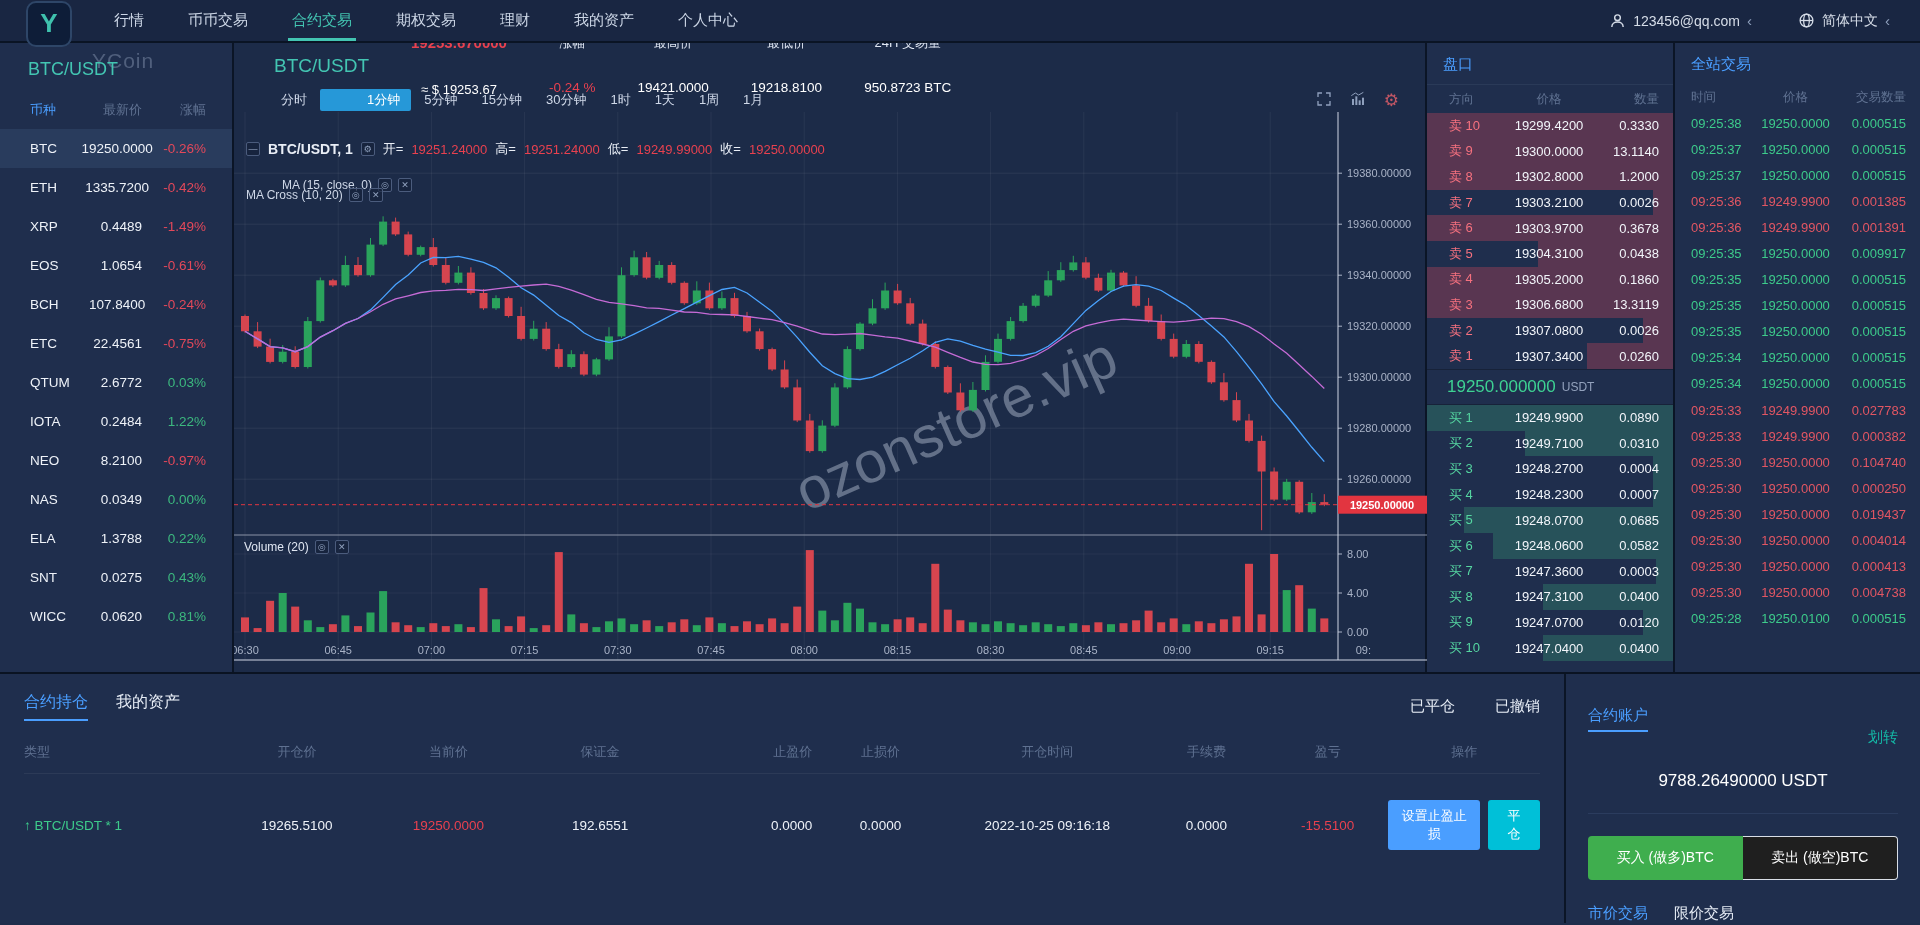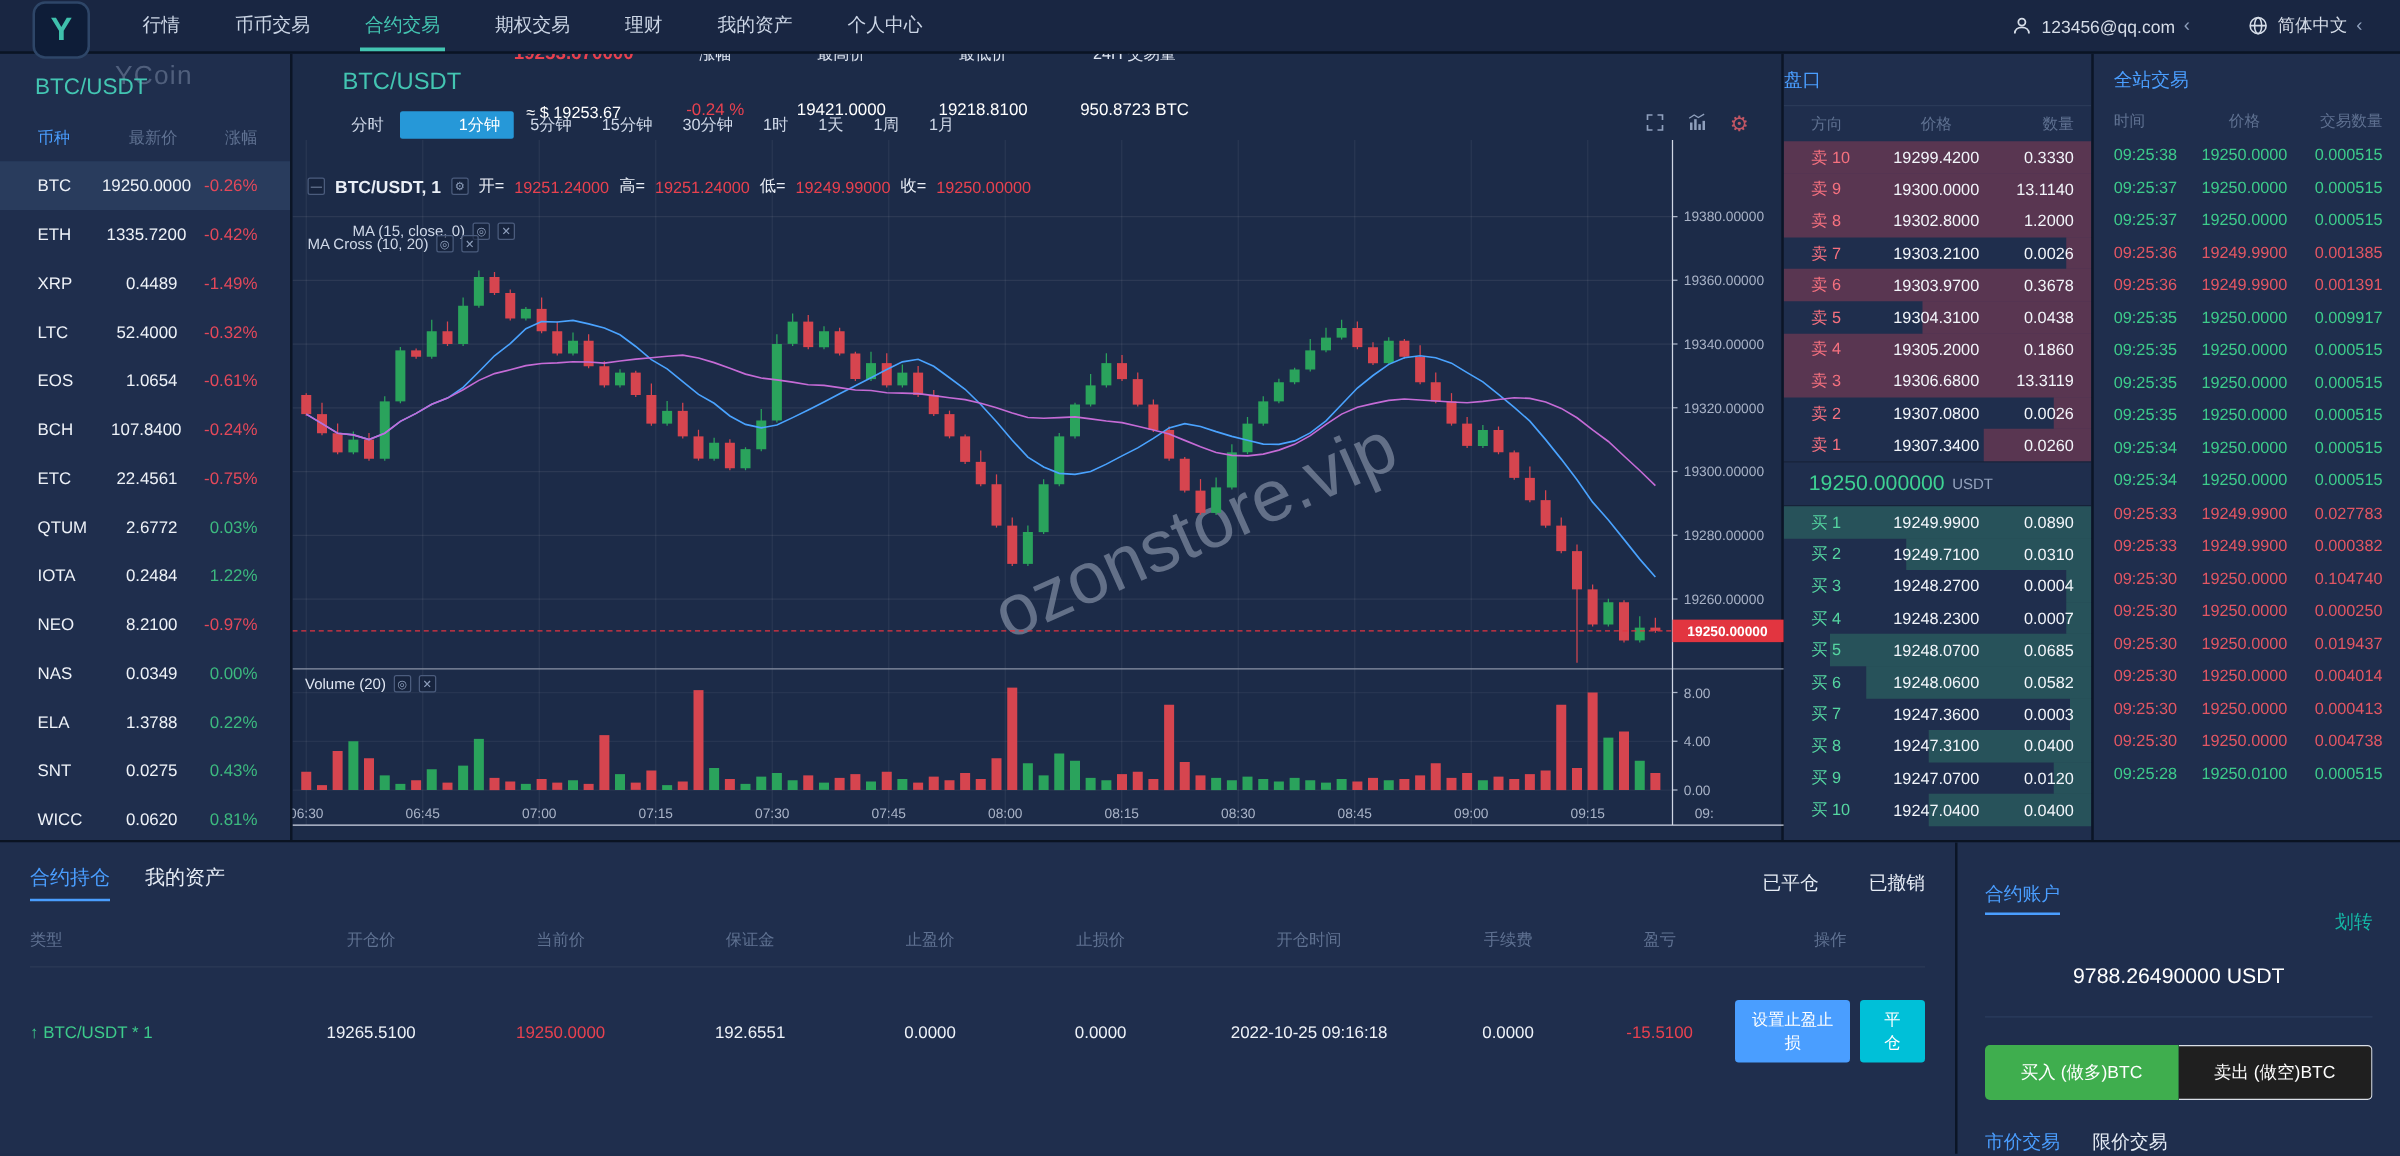--- a/index.html
+++ b/index.html
@@ -75,21 +75,21 @@
   .mini-box { width:14px; height:14px; border:1px solid #4b5c7d; color:#8fa0bd;
     font-size:9px; display:inline-flex; align-items:center; justify-content:center;
     border-radius:2px; background:rgba(20,32,56,.6); }
   .ma-row { position:absolute; left:12px; display:flex; gap:6px; align-items:center;
     font-size:12px; color:#cfd8e8; z-index:2; }
   .vol-legend { position:absolute; left:10px; top:428px; display:flex; gap:6px;
     align-items:center; font-size:12px; color:#dfe6f2; z-index:2; }
 
   
   .orderbook { width:248px; background:#1f2e4d; font-size:13px; overflow:hidden; }
-  .ob-title { color:#4a9eff; font-size:15px; padding:12px 0 10px 0;
+  .ob-title { color:#4a9eff; font-size:15px; padding:12px 0 10px 16px;
     border-bottom:1px solid #2a3a58; }
   .ob-cols { display:flex; align-items:center; height:28px; color:#5f7191; font-size:12.5px; }
   .ob-cols span:nth-child(1){ width:70px; padding-left:22px; }
   .ob-cols span:nth-child(2){ flex:1; text-align:center; }
   .ob-cols span:nth-child(3){ width:72px; text-align:right; padding-right:14px; }
   .ob-row { position:relative; display:flex; align-items:center; height:25.6px; }
   .ob-row .bar { position:absolute; right:0; top:0; bottom:0; z-index:0; }
   .ob-row.ask .bar { background:rgba(226,72,93,0.30); }
   .ob-row.bid .bar { background:rgba(61,185,127,0.26); }
   .ob-row span { position:relative; z-index:1; }
@@ -124,21 +124,21 @@
   .pos-tab { font-size:16px; color:#e6ecf5; cursor:pointer; position:relative; padding-bottom:8px; }
   .pos-tab.active { color:#4a9eff; }
   .pos-tab.active::after { content:""; position:absolute; left:0; right:0; bottom:0;
     height:2px; background:#4a9eff; }
   .pos-links { margin-left:auto; display:flex; gap:40px; font-size:15px; color:#e6ecf5; }
   .pos-links span { cursor:pointer; }
   .pos-cols { display:flex; margin-top:22px; font-size:13px; color:#5f7191;
     padding-bottom:12px; border-bottom:1px solid rgba(255,255,255,0.06); }
   .pc, .prc { text-align:center; }
   .c1 { width:13%; text-align:left; } .c2{width:10%;} .c3{width:10%;} .c4{width:10%;}
-  .c5{width:9%;} .c6{width:9%;} .c7{width:13%;} .c8{width:8%;} .c9{width:8%;} .c10{width:10%;}
+  .c5{width:9%;text-align:right;} .c6{width:9%;} .c7{width:13%;} .c8{width:8%;} .c9{width:8%;} .c10{width:10%;}
   .pos-row { display:flex; align-items:center; margin-top:26px; font-size:13.5px; color:#eef2f8; }
   .pos-type { color:#3dcb8b; }
   .btns { display:flex; gap:8px; justify-content:center; }
   .btn-tpsl { background:#4a9eff; color:#fff; border:none; font-size:13px;
     padding:7px 10px; border-radius:3px; cursor:pointer; font-family:inherit; }
   .btn-close { background:#00c0d8; color:#fff; border:none; font-size:13px;
     padding:7px 14px; border-radius:3px; cursor:pointer; font-family:inherit; }
 
   
   .account { width:356px; background:#1f2e4d; border-left:2px solid #0b1526;
@@ -223,25 +223,20 @@
           </div>
           <div class="coin-row">
             <span class="sym">ETH</span>
             <span class="pr">1335.7200</span>
             <span class="chg down">-0.42%</span>
           </div>
           <div class="coin-row">
             <span class="sym">XRP</span>
             <span class="pr">0.4489</span>
             <span class="chg down">-1.49%</span>
-          </div>
-          <div class="coin-row">
-            <span class="sym">LTC</span>
-            <span class="pr">52.4000</span>
-            <span class="chg down">-0.32%</span>
           </div>
           <div class="coin-row">
             <span class="sym">EOS</span>
             <span class="pr">1.0654</span>
             <span class="chg down">-0.61%</span>
           </div>
           <div class="coin-row">
             <span class="sym">BCH</span>
             <span class="pr">107.8400</span>
             <span class="chg down">-0.24%</span>

